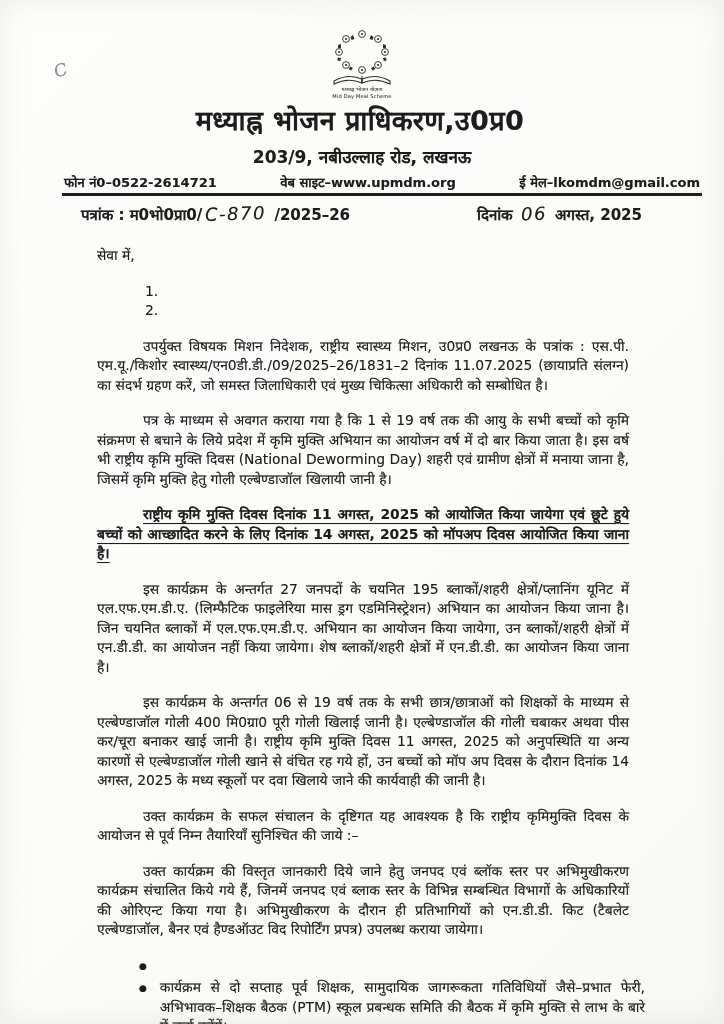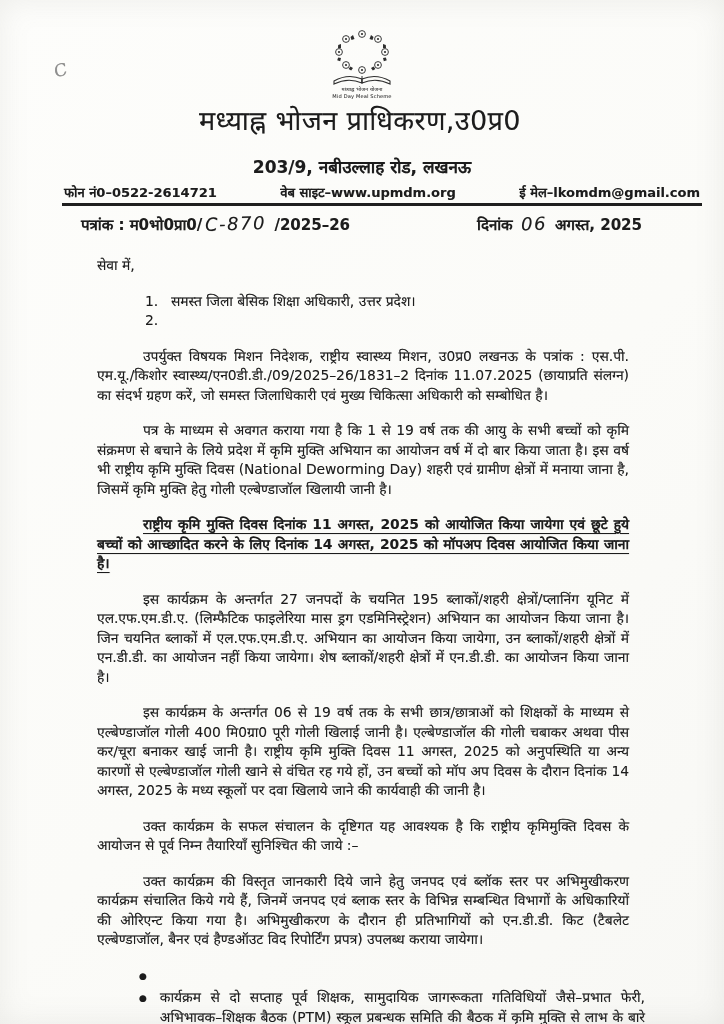--- a/index.html
+++ b/index.html
@@ -21,24 +21,24 @@
     transform:rotate(-14deg) skewX(-6deg);
     font-family:"DejaVu Serif",serif;
   }
   
   .letterhead{padding-top:26px;text-align:center;}
   .logo{width:92px;margin:0 auto;line-height:1;}
   .logo svg{display:block;margin:0 auto;}
   .logo-cap{font-size:5px;letter-spacing:.2px;color:#3a3a3a;line-height:1.3;transform:translateY(-4px);}
   .org-name{
     margin:2px 4px 0 0;
-    font-size:27px;font-weight:400;letter-spacing:.4px;
+    font-size:27px;font-weight:700;letter-spacing:.4px;
     line-height:1.15;
   }
-  .org-address{margin-top:19px;font-size:17px;font-weight:700;}
+  .org-address{margin-top:9px;font-size:17px;font-weight:700;}
   .contact-row{
     display:flex;justify-content:space-between;align-items:baseline;
     padding:5px 24px 0 64px;
     font-size:13px;font-weight:700;gap:34px;
   }
   .head-rule{border:0;border-top:3px solid #1f1f1f;margin:2px 22px 0 62px;}
   
   .ref-row{
     display:flex;justify-content:space-between;align-items:baseline;
     padding:7px 82px 0 81px;
@@ -148,21 +148,20 @@
     </div>
   </div>
 
   <div class="content">
 
     <p class="seva">सेवा में,</p>
 
     <div class="addressee-list">
       <div class="addressee">
         <span class="num">1.</span>
-        <span>समस्त जिला बेसिक शिक्षा अधिकारी, उत्तर प्रदेश।</span>
       </div>
       <div class="addressee">
         <span class="num">2.</span>
       </div>
     </div>
 
 
     <p class="indent">उपर्युक्त विषयक मिशन निदेशक, राष्ट्रीय स्वास्थ्य मिशन, उ0प्र0 लखनऊ के पत्रांक : एस.पी. एम.यू./किशोर स्वास्थ्य/एन0डी.डी./09/2025–26/1831–2 दिनांक 11.07.2025 (छायाप्रति संलग्न) का संदर्भ ग्रहण करें, जो समस्त जिलाधिकारी एवं मुख्य चिकित्सा अधिकारी को सम्बोधित है।</p>
     <p class="indent">पत्र के माध्यम से अवगत कराया गया है कि 1 से 19 वर्ष तक की आयु के सभी बच्चों को कृमि संक्रमण से बचाने के लिये प्रदेश में कृमि मुक्ति अभियान का आयोजन वर्ष में दो बार किया जाता है। इस वर्ष भी राष्ट्रीय कृमि मुक्ति दिवस (National Deworming Day) शहरी एवं ग्रामीण क्षेत्रों में मनाया जाना है, जिसमें कृमि मुक्ति हेतु गोली एल्बेण्डाजॉल खिलायी जानी है।</p>
     <p class="indent bold-underline">राष्ट्रीय कृमि मुक्ति दिवस दिनांक 11 अगस्त, 2025 को आयोजित किया जायेगा एवं छूटे हुये बच्चों को आच्छादित करने के लिए दिनांक 14 अगस्त, 2025 को मॉपअप दिवस आयोजित किया जाना है।</p>

